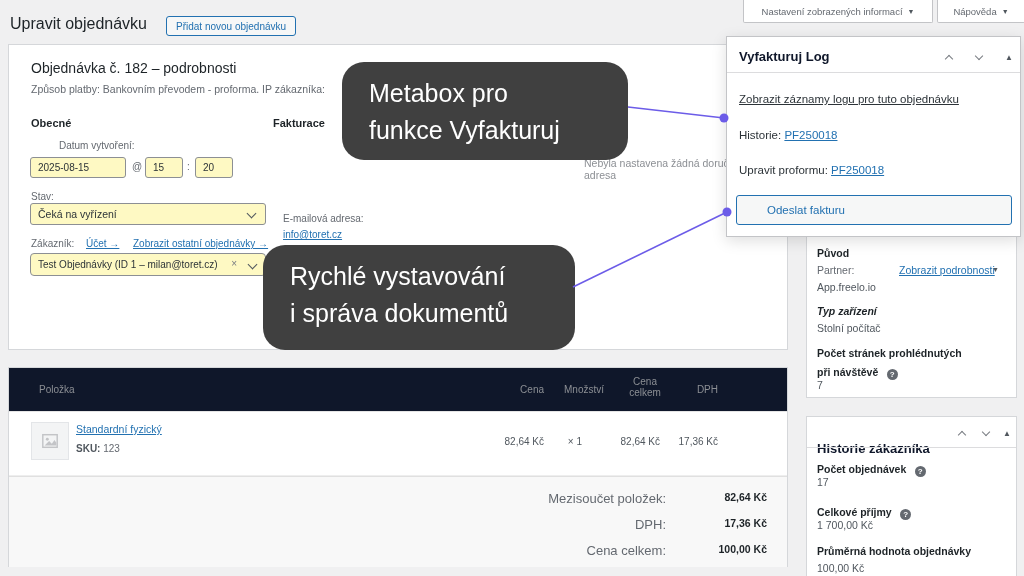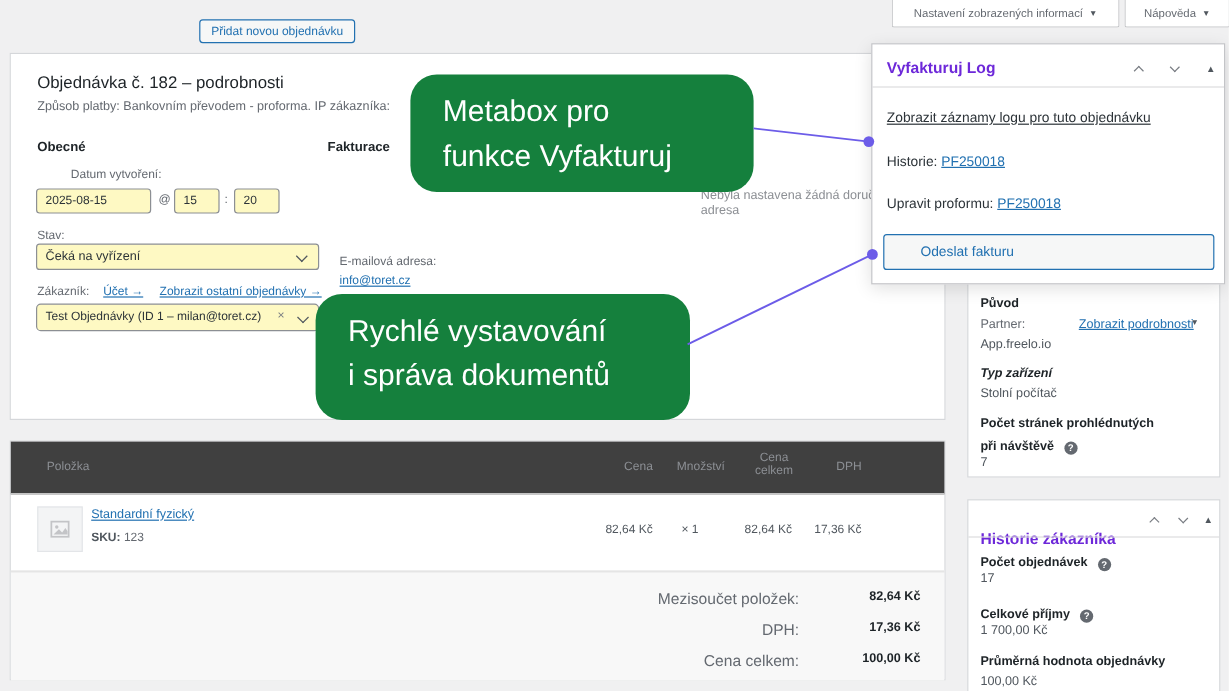--- a/index.html
+++ b/index.html
@@ -11,41 +11,42 @@
   .sechead{font-size:11px;font-weight:bold;color:#1d2327;}
   .link{color:#2271b1;text-decoration:underline;cursor:pointer;}
   .field{border:1px solid #8c8f94;border-radius:3px;background:#fef9c3;font-size:10px;color:#2c3338;
          display:flex;align-items:center;padding:0 7px;box-sizing:border-box;}
   .chev{display:inline-block;width:6px;height:6px;border-right:1.6px solid #50575e;
         border-bottom:1.6px solid #50575e;transform:rotate(45deg);}
   .chev-up{transform:rotate(-135deg);}
   .chev-gray{border-color:#787c82;}
   .help{display:inline-flex;width:11px;height:11px;border-radius:50%;background:#646970;color:#fff;
         font-size:8px;font-weight:bold;align-items:center;justify-content:center;}
-  .mb-title{font-size:13px;font-weight:bold;color:#6d28d9;}
+  .mb-title{font-size:13px;font-weight:bold;color:#0f172a;}
   .toggle{font-size:8px;color:#50575e;}
   .tab{position:absolute;top:0;height:22px;background:#fff;border:1px solid #c3c4c7;border-top:none;
        display:flex;align-items:center;justify-content:center;gap:5px;font-size:9.5px;color:#646970;
        border-radius:0 0 2px 2px;cursor:pointer;}
   .tab .arr{font-size:7px;color:#50575e;}
-  .callout{position:absolute;background:#15803d;border-radius:22px;color:#fff;font-size:25px;
+  .callout{position:absolute;background:#404040;border-radius:22px;color:#fff;font-size:25px;
            line-height:37px;padding:13px 0 0 27px;z-index:50;}
   .thead-cell{position:absolute;font-size:10px;color:#8c8f94;}
   .tval{position:absolute;font-size:10px;color:#50575e;text-align:right;}
   .totlbl{position:absolute;font-size:13px;color:#646970;text-align:right;width:235px;}
   .totval{position:absolute;font-size:10.5px;font-weight:bold;color:#1d2327;text-align:right;width:100px;}
   .sb-bold{font-size:10.5px;font-weight:bold;color:#1d2327;}
   .sb-txt{font-size:10.5px;color:#50575e;}
   .vf-row{position:absolute;left:12px;font-size:11.5px;color:#2c3338;}
 </style>
 </head>
 <body>
 
 <div class="page">
 
+  <div class="abs" style="left:10px;top:15px;font-size:16px;color:#1d2327;">Upravit objednávku</div>
   <div class="abs" style="left:166px;top:16px;height:20px;padding:0 9px;display:flex;align-items:center;
        background:#f6f7f7;border:1px solid #2271b1;border-radius:3px;font-size:10px;color:#2271b1;cursor:pointer;">Přidat novou objednávku</div>
 
   <div class="tab" style="left:743px;width:188px;">
     <span>Nastavení zobrazených informací</span>
     <span class="arr">▼</span>
   </div>
   <div class="tab" style="left:937px;width:86px;">
     <span>Nápověda</span>
     <span class="arr">▼</span>
@@ -79,21 +80,21 @@
     </div>
 
     <div class="abs sechead" style="left:264px;top:72px;">Fakturace</div>
     <div class="abs lbl" style="left:274px;top:168px;">E-mailová adresa:</div>
     <div class="abs link" style="left:274px;top:184px;font-size:10px;">info@toret.cz</div>
 
     <div class="abs" style="left:575px;top:112px;font-size:10.5px;color:#8c8f94;">Nebyla nastavena žádná doručovací adresa</div>
   </div>
 
   <div class="card" style="left:8px;top:367px;width:780px;height:200px;">
-    <div class="abs" style="left:0;top:0;width:100%;height:44px;background:#404040;border-bottom:1px solid #e5e5e5;">
+    <div class="abs" style="left:0;top:0;width:100%;height:44px;background:#0f172a;border-bottom:1px solid #e5e5e5;">
       <div class="thead-cell" style="left:30px;top:16px;">Položka</div>
       <div class="thead-cell" style="left:452px;top:16px;width:83px;text-align:right;">Cena</div>
       <div class="thead-cell" style="left:514px;top:16px;width:81px;text-align:right;">Množství</div>
       <div class="thead-cell" style="left:598px;top:8px;width:76px;text-align:center;">
         <span>Cena</span><br>
         <span>celkem</span>
       </div>
       <div class="thead-cell" style="left:632px;top:16px;width:77px;text-align:right;">DPH</div>
     </div>
 

